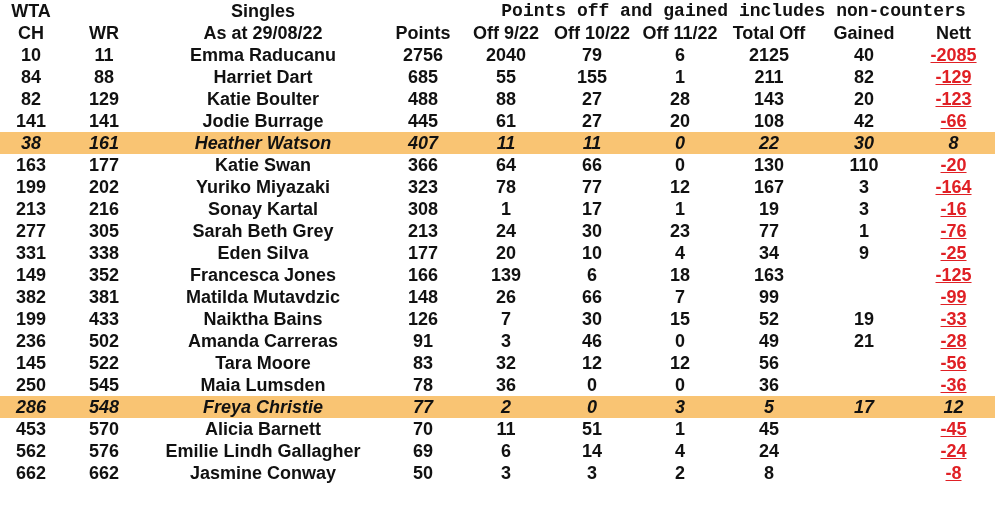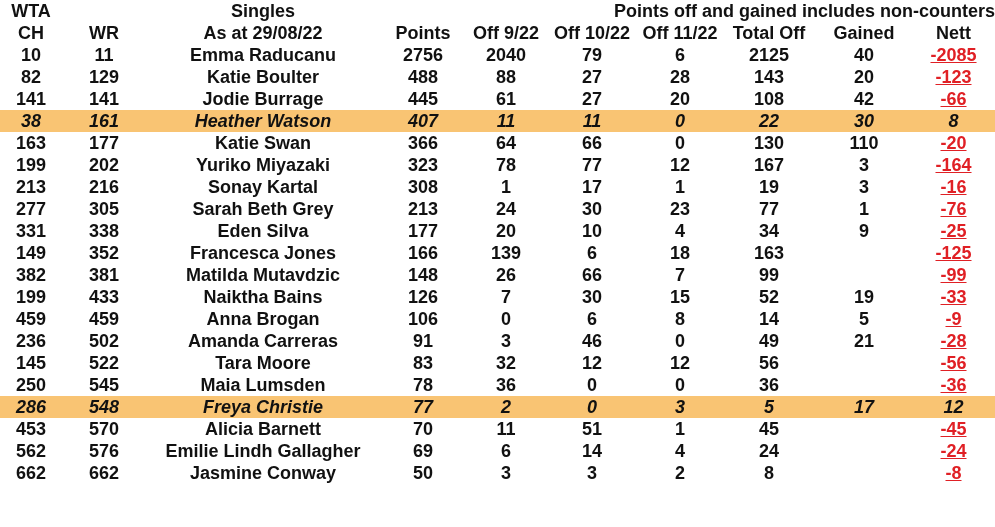--- a/index.html
+++ b/index.html
@@ -26,22 +26,23 @@
     height: 22px;
     padding: 0;
     text-align: center;
     font-weight: 700;
     font-size: 18px;
     line-height: 22px;
     white-space: nowrap;
     overflow: visible;
   }
   th.banner {
-    text-align: right;
+    text-align: center;
     padding-left: 6px;
+    font-family: Liberation Mono, monospace;
   }
   tr.highlight td { background: var(--highlight); font-style: italic; }
   td.neg { color: var(--neg); text-decoration: underline; }
 </style>
 </head>
 <body>
 
 <table>
   <colgroup>
     <col style="width:62px">
@@ -83,20 +84,32 @@
         <td>Emma Raducanu</td>
         <td>2756</td>
         <td>2040</td>
         <td>79</td>
         <td>6</td>
         <td>2125</td>
         <td>40</td>
         <td class="neg">-2085</td>
       </tr>
       <tr>
+        <td>84</td>
+        <td>88</td>
+        <td>Harriet Dart</td>
+        <td>685</td>
+        <td>55</td>
+        <td>155</td>
+        <td>1</td>
+        <td>211</td>
+        <td>82</td>
+        <td class="neg">-129</td>
+      </tr>
+      <tr>
         <td>82</td>
         <td>129</td>
         <td>Katie Boulter</td>
         <td>488</td>
         <td>88</td>
         <td>27</td>
         <td>28</td>
         <td>143</td>
         <td>20</td>
         <td class="neg">-123</td>
@@ -215,32 +228,20 @@
         <td>Naiktha Bains</td>
         <td>126</td>
         <td>7</td>
         <td>30</td>
         <td>15</td>
         <td>52</td>
         <td>19</td>
         <td class="neg">-33</td>
       </tr>
       <tr>
-        <td>459</td>
-        <td>459</td>
-        <td>Anna Brogan</td>
-        <td>106</td>
-        <td>0</td>
-        <td>6</td>
-        <td>8</td>
-        <td>14</td>
-        <td>5</td>
-        <td class="neg">-9</td>
-      </tr>
-      <tr>
         <td>236</td>
         <td>502</td>
         <td>Amanda Carreras</td>
         <td>91</td>
         <td>3</td>
         <td>46</td>
         <td>0</td>
         <td>49</td>
         <td>21</td>
         <td class="neg">-28</td>

